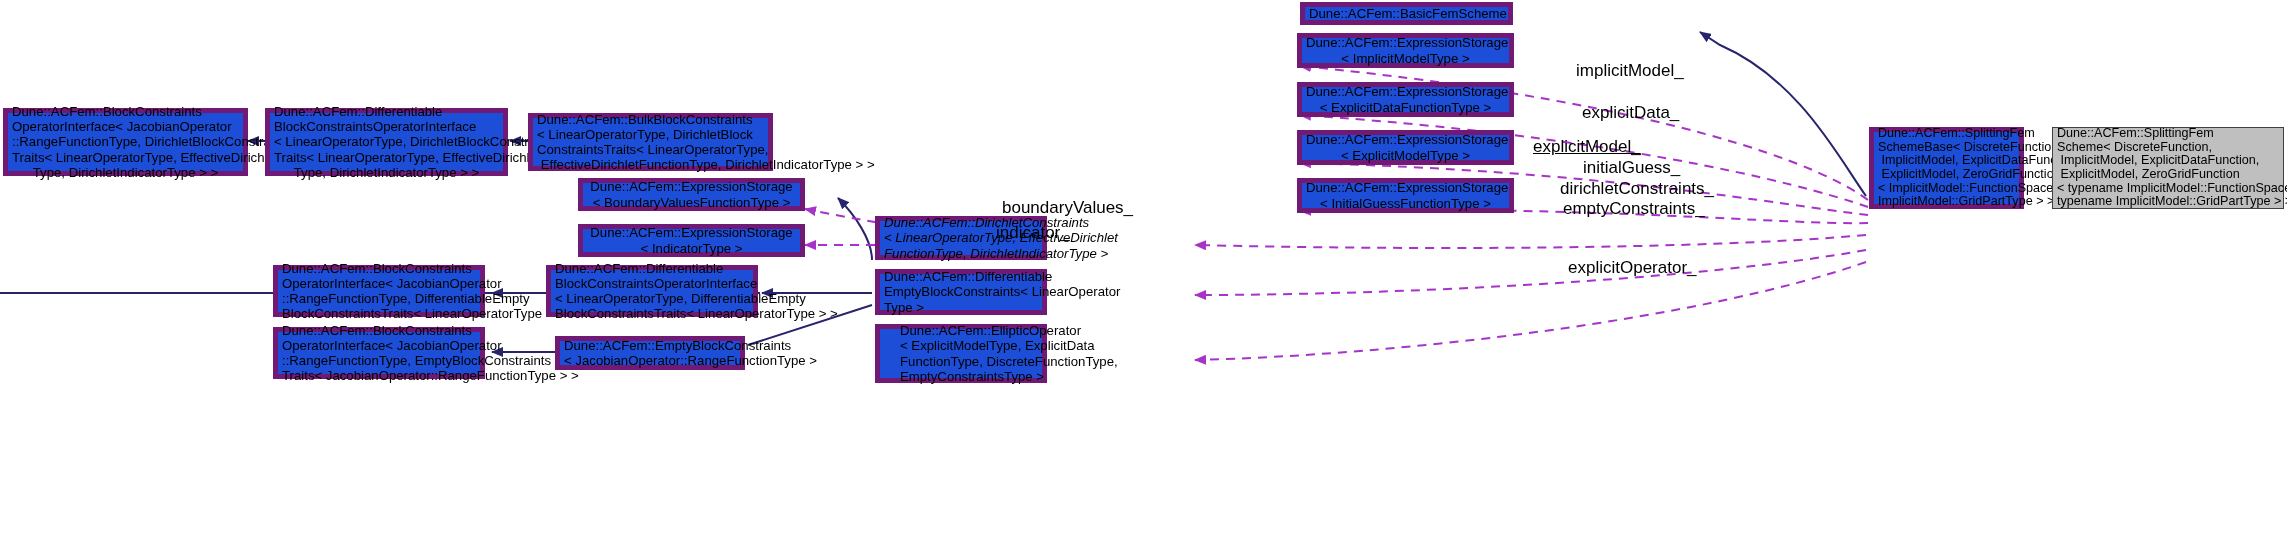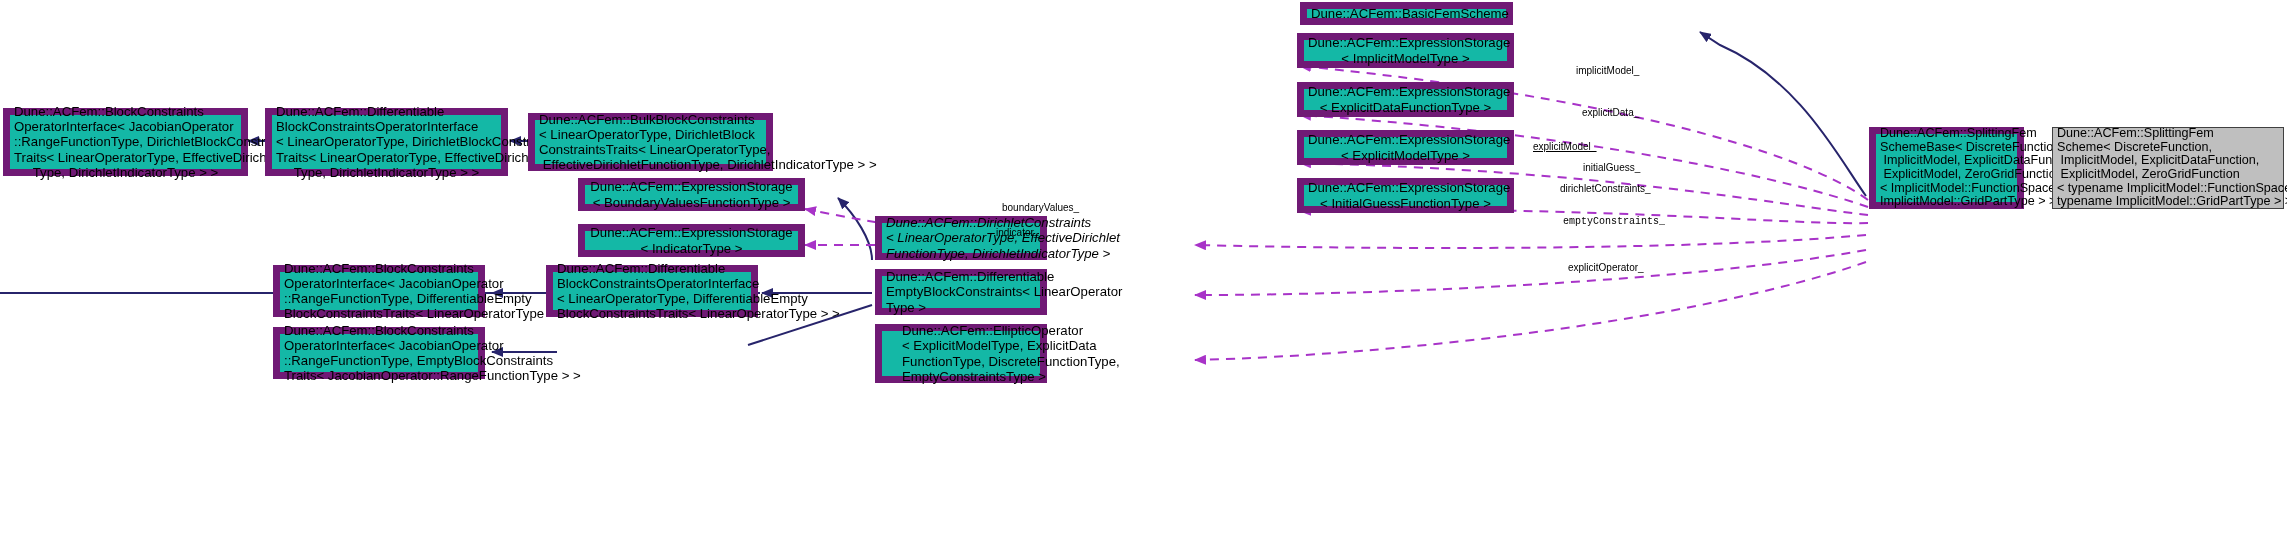--- a/index.html
+++ b/index.html
@@ -20,22 +20,22 @@
     position: absolute;
     left: 0;
     top: 0;
     width: 2287px;
     height: 558px;
     pointer-events: none;
   }
   .node {
     position: absolute;
     box-sizing: border-box;
-    border: 7px solid #701a75;
-    background: #14b8a6;
+    border: 5px solid #701a75;
+    background: #1d4ed8;
     color: #000000;
     font-size: 13.2px;
     line-height: 15.2px;
     text-align: center;
     display: flex;
     flex-direction: column;
     justify-content: center;
     padding: 2px 4px;
     white-space: pre;
     z-index: 2;
@@ -45,21 +45,21 @@
   }
   .node.highlight {
     background: #bfbfbf;
     border: 1px solid #404040;
   }
   .node .ln {
     display: block;
   }
   .edge-label {
     position: absolute;
-    font-size: 10px;
+    font-size: 17px;
     line-height: 14px;
     color: #000000;
     white-space: pre;
     background: transparent;
     z-index: 3;
   }
 </style>
 </head>
 <body>
 
@@ -179,20 +179,24 @@
     <span class="ln">Type &gt;</span>
   </div>
 
   <div class="node leftish" style="left:273px; top:327px; width:212px; height:52px;">
     <span class="ln">Dune::ACFem::BlockConstraints</span>
     <span class="ln">OperatorInterface&lt; JacobianOperator</span>
     <span class="ln">::RangeFunctionType, EmptyBlockConstraints</span>
     <span class="ln">Traits&lt; JacobianOperator::RangeFunctionType &gt; &gt;</span>
   </div>
 
+  <div class="node" style="left:555px; top:336px; width:190px; height:34px;">
+    <span class="ln">Dune::ACFem::EmptyBlockConstraints</span>
+    <span class="ln">&lt; JacobianOperator::RangeFunctionType &gt;</span>
+  </div>
 
   <div class="node" style="left:875px; top:324px; width:172px; height:59px;padding-left:20px;">
     <span class="ln">Dune::ACFem::EllipticOperator</span>
     <span class="ln">&lt; ExplicitModelType, ExplicitData</span>
     <span class="ln">FunctionType, DiscreteFunctionType,</span>
     <span class="ln">EmptyConstraintsType &gt;</span>
   </div>
 
   <div class="node" style="left:1300px; top:2px; width:213px; height:23px;">
     <span class="ln">Dune::ACFem::BasicFemScheme</span>
@@ -234,18 +238,18 @@
     <span class="ln"> ExplicitModel, ZeroGridFunction</span>
     <span class="ln">&lt; typename ImplicitModel::FunctionSpaceType,</span>
     <span class="ln" style="text-align:center">typename ImplicitModel::GridPartType &gt; &gt;</span>
   </div>
 
   <div class="edge-label" style="left:1576px; top:64px;">implicitModel_</div>
   <div class="edge-label" style="left:1582px; top:106px;text-align:right;">explicitData_</div>
   <div class="edge-label" style="left:1533px; top:140px;text-decoration:underline;">explicitModel_</div>
   <div class="edge-label" style="left:1583px; top:161px;">initialGuess_</div>
   <div class="edge-label" style="left:1560px; top:182px;">dirichletConstraints_</div>
-  <div class="edge-label" style="left:1563px; top:215px;font-family:Liberation Mono, monospace;">emptyConstraints_</div>
+  <div class="edge-label" style="left:1563px; top:202px;">emptyConstraints_</div>
   <div class="edge-label" style="left:1568px; top:261px;">explicitOperator_</div>
   <div class="edge-label" style="left:1002px; top:201px;">boundaryValues_</div>
   <div class="edge-label" style="left:996px; top:226px;">indicator_</div>
 
 </div>
 
 </body></html>

